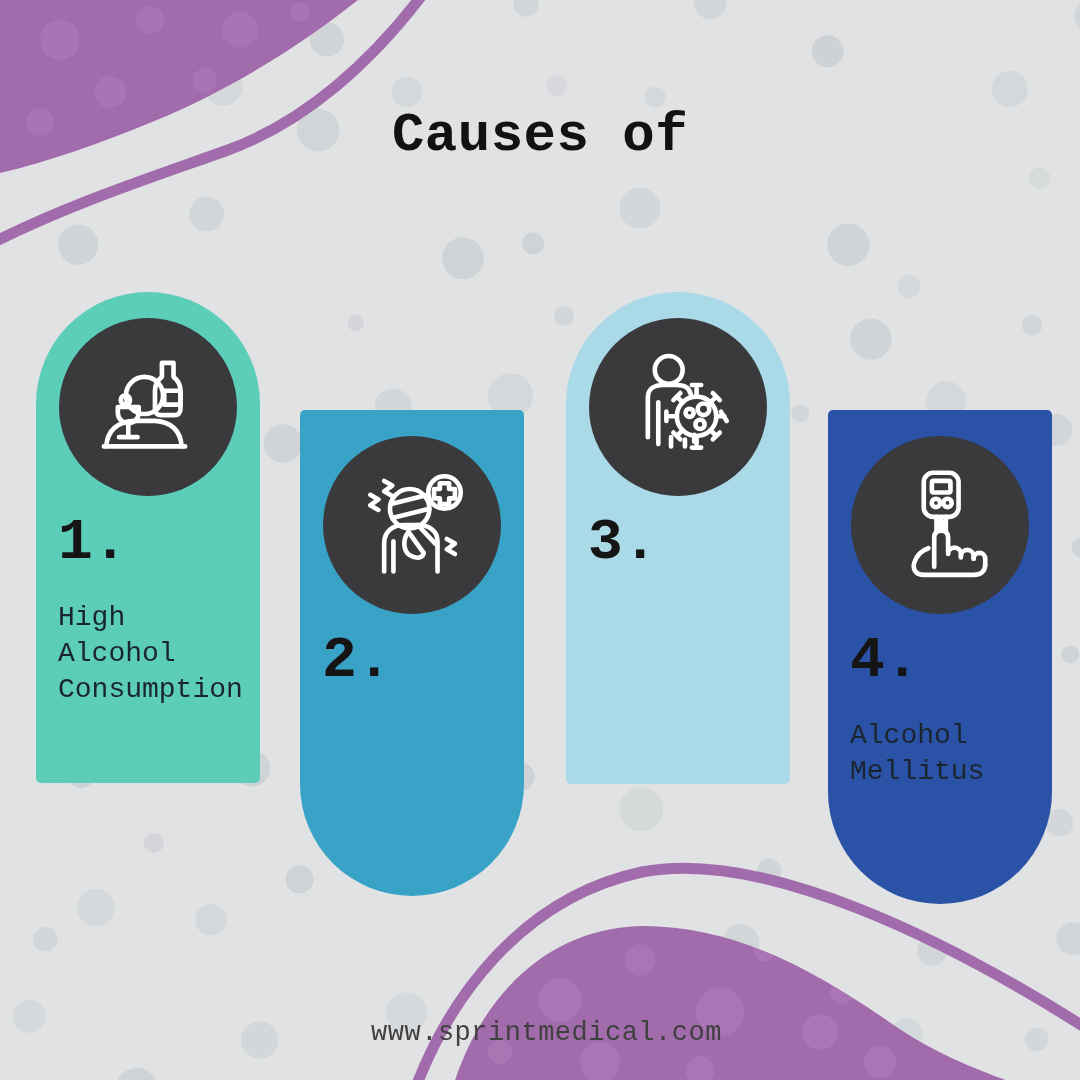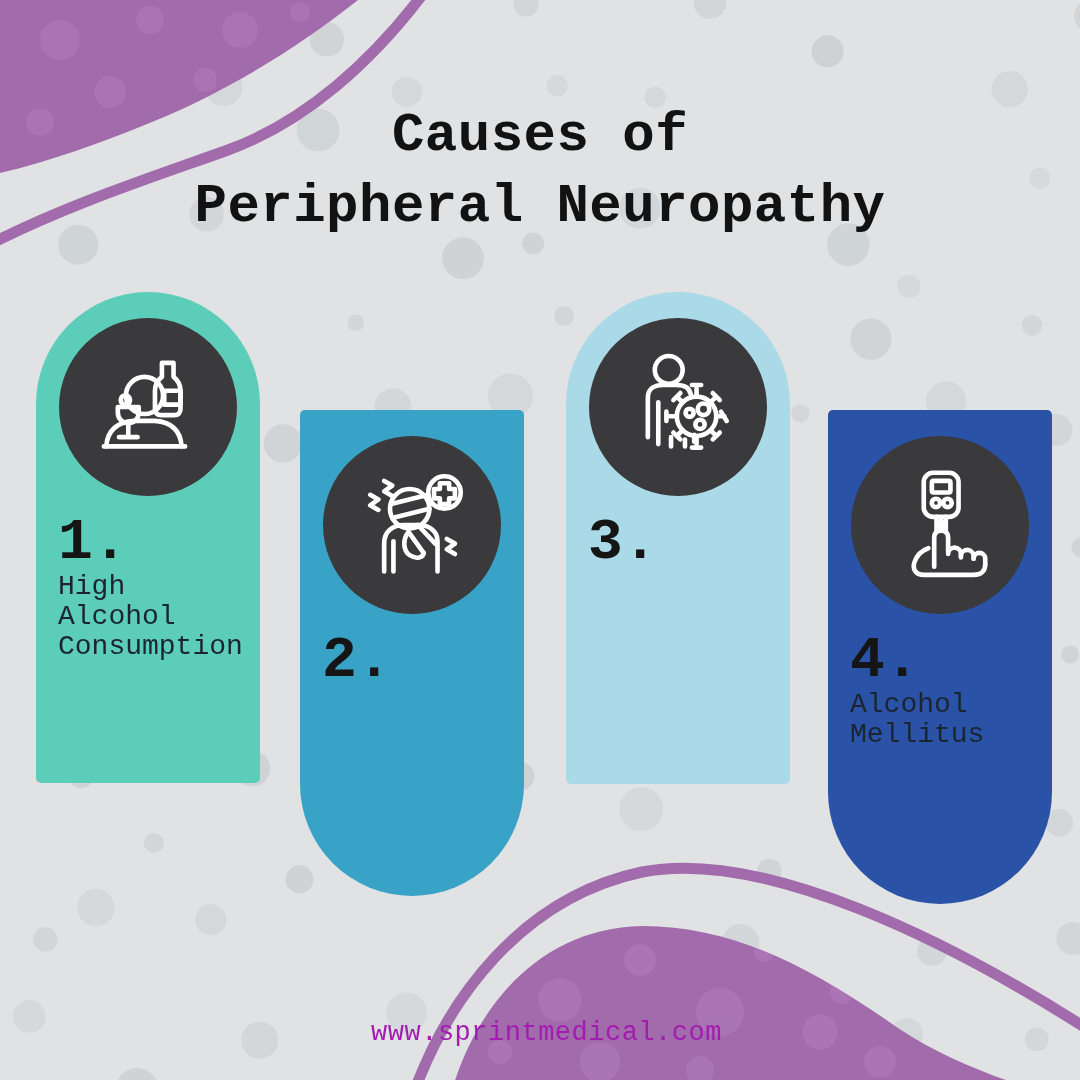--- a/index.html
+++ b/index.html
@@ -32,28 +32,28 @@
     background:var(--icon-disc,#3a393b);
     margin:26px auto 0 auto;
     display:flex;align-items:center;justify-content:center;
   }
   .num{
     margin:18px 0 0 22px;
     font-weight:700;font-size:58px;line-height:58px;
     color:var(--text,#151515);
   }
   .label{
-    margin:0 14px 0 22px;
-    font-size:28px;line-height:30px;
+    margin:28px 14px 0 22px;
+    font-size:28px;line-height:36px;
     color:#1b2530;
   }
   .footer{
     position:absolute;left:0;right:0;top:1018px;z-index:2;
     text-align:center;
-    font-size:27px;letter-spacing:.5px;color:#a21caf;padding-left:13px;
+    font-size:27px;letter-spacing:.5px;color:#404040;padding-left:13px;
   }
 </style>
 </head>
 <body>
 
 <div class="canvas">
 
   <svg class="bg-svg" width="1080" height="1080" viewBox="0 0 1080 1080">
     <defs>
       <clipPath id="clip-top-blob">
@@ -178,21 +178,20 @@
       <circle class="blob-dot" cx="880" cy="1062" r="16"></circle>
         <circle class="blob-dot" cx="500" cy="1052" r="12"></circle>
       <circle class="blob-dot" cx="764" cy="952" r="10"></circle>
         <circle class="blob-dot" cx="842" cy="992" r="12"></circle>
     </g>
     <path class="wave" d="M 414 1092 C 448 1000 520 898 642 872 C 764 848 952 942 1092 1032"></path>
   </svg>
 
   <div class="page-title">
     <div>Causes of</div>
-    <div>Peripheral Neuropathy</div>
   </div>
 
   <div class="card dome-top" style="left: 36px; top: 292px; height: 491px; background-color: rgb(92, 205, 184);">
     <div class="icon-disc">
       <svg width="116" height="116" viewBox="0 0 100 100">
         <g fill="none" stroke="#fff" stroke-width="4" stroke-linecap="round" stroke-linejoin="round">
           <path d="M62 24 L62 12 L72 12 L72 24 C76 27 78 31 78 36 L78 52 C78 55 76 57 73 57 L61 57 C58 57 56 55 56 52 L56 36 C56 31 58 27 62 24 Z"></path>
           <path d="M64 36 H78 V48 H64 Z"></path>
           <circle cx="47" cy="40" r="16"></circle>
           <circle cx="30.5" cy="44" r="4"></circle>

